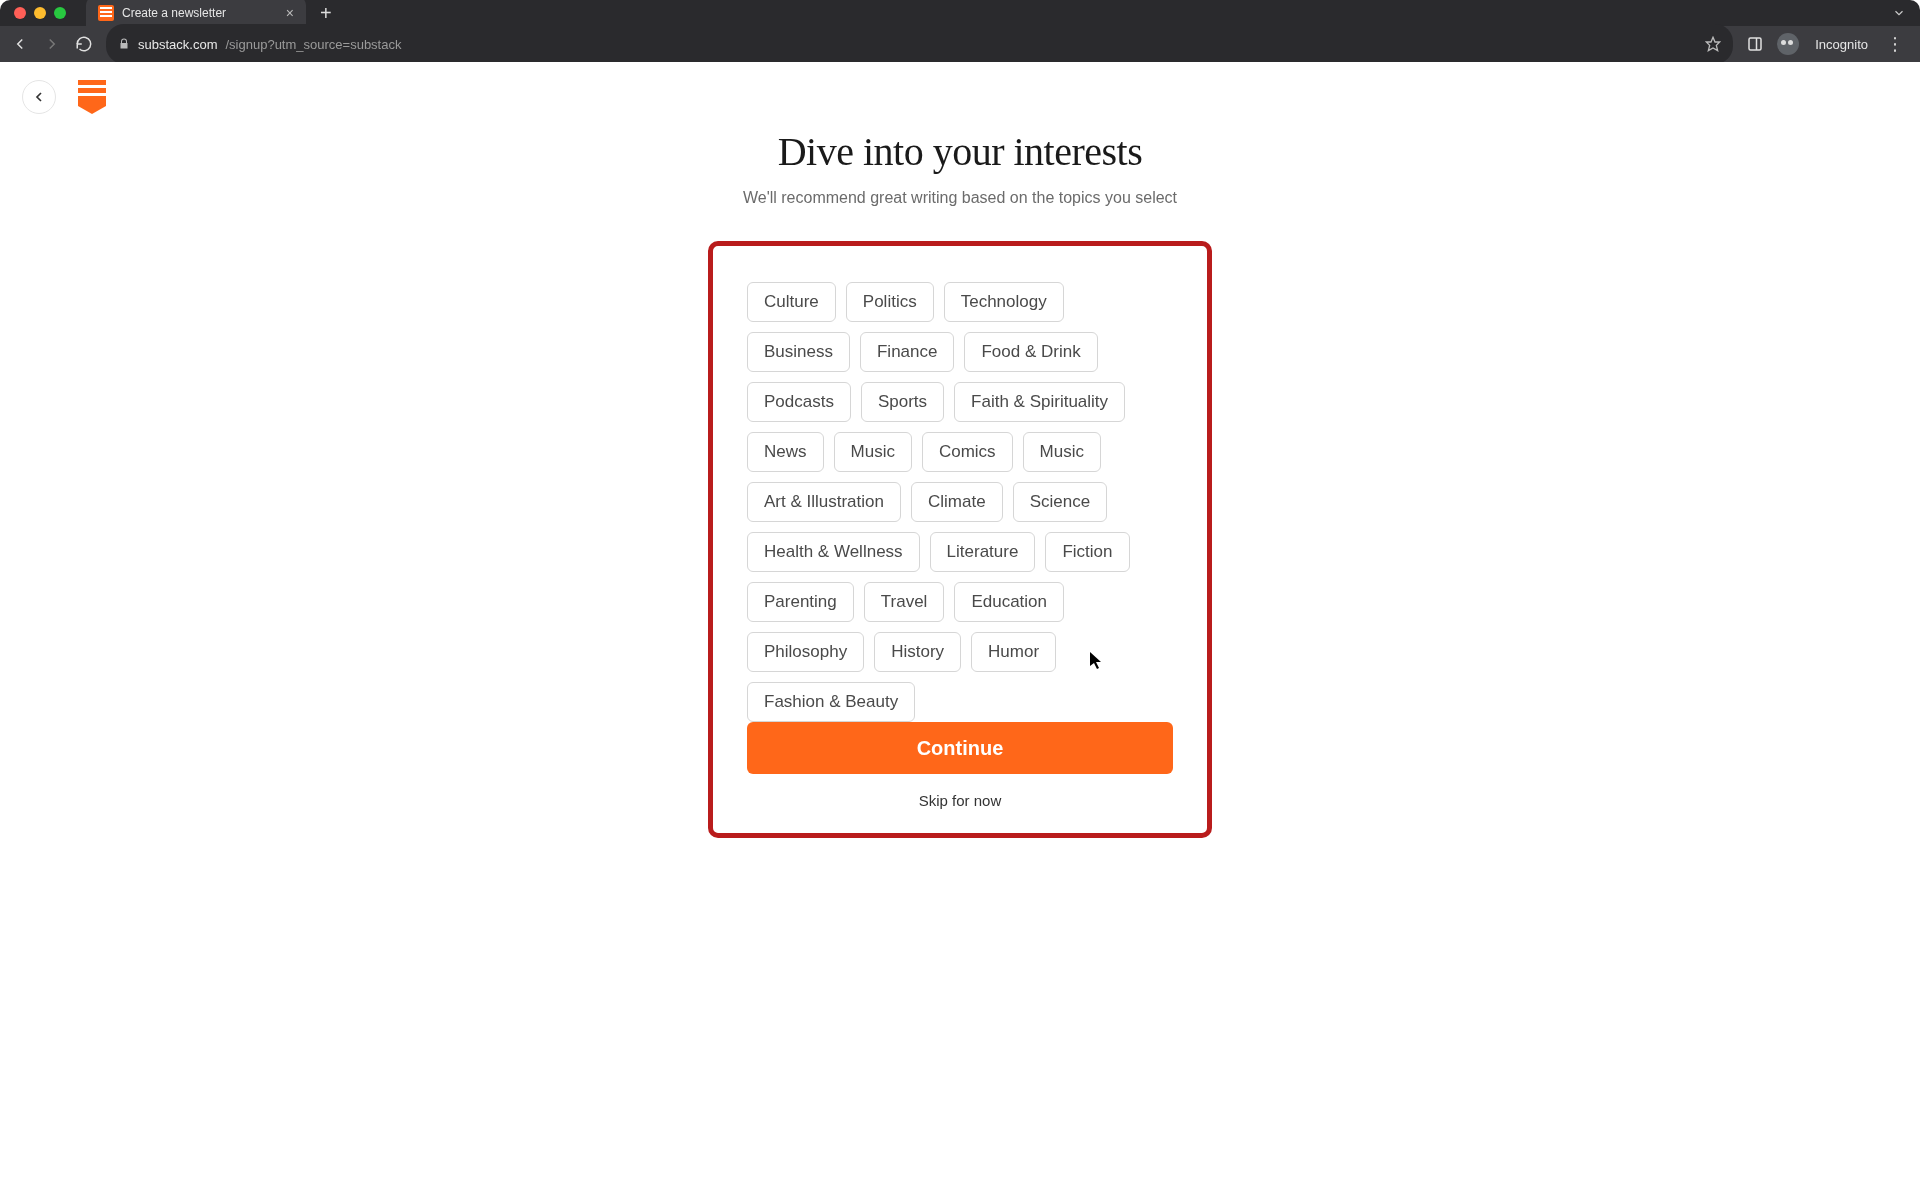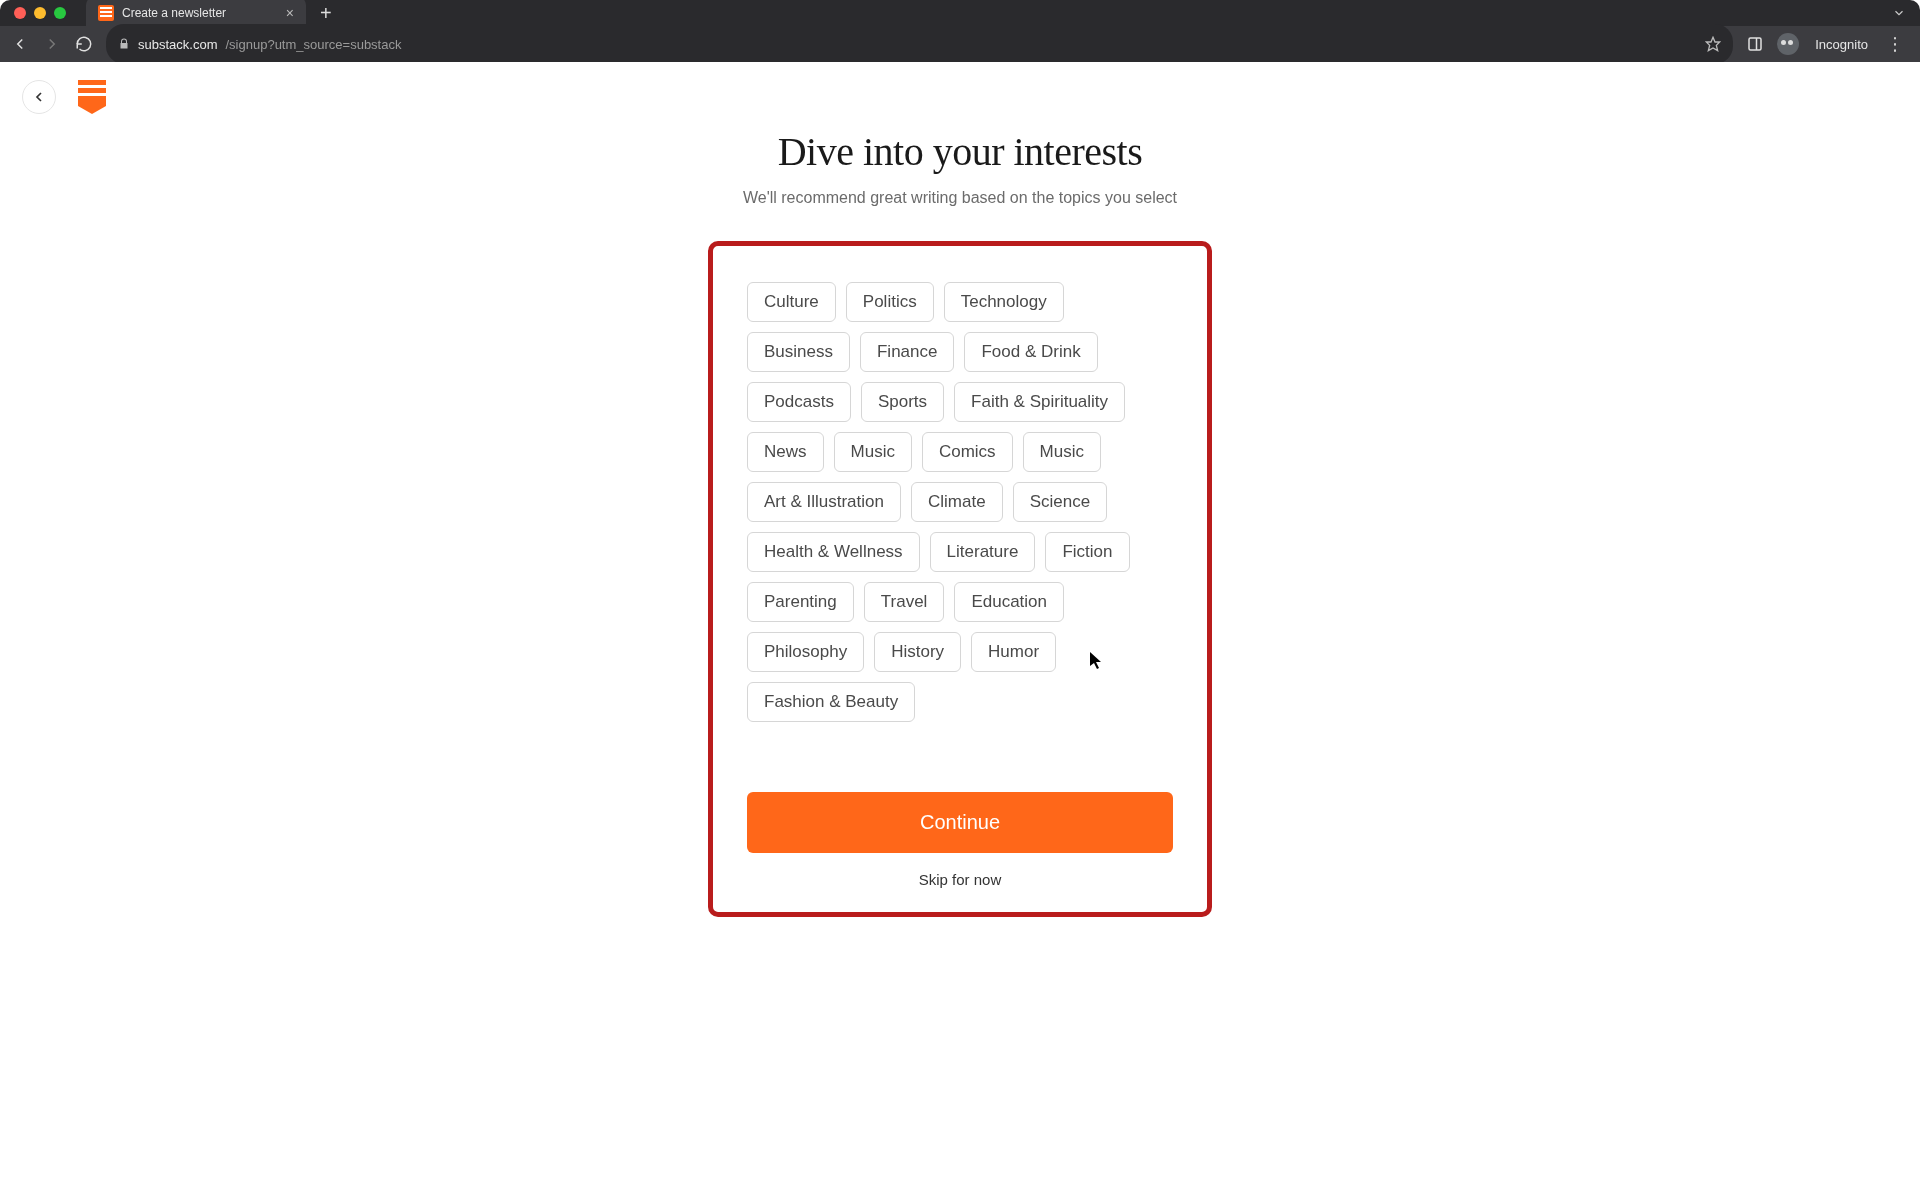--- a/index.html
+++ b/index.html
@@ -43,21 +43,21 @@
   .logo-wrap{width:28px;}
 
   .center-col { width: 504px; margin: 0 auto; padding-top: 66px; text-align:center; }
   .headline { font-family: Georgia, "Times New Roman", serif; font-size: 40px; font-weight:400; color:#1a1a1a; letter-spacing:-0.5px; }
   .subhead { margin-top: 14px; font-size: 16px; color:#6b6b6b; }
 
   .card { margin-top: 34px; border:5px solid #b91c1c; border-radius:10px; padding: 36px 34px 24px; text-align:left; }
   .chips { display:flex; flex-wrap:wrap; gap:10px 10px; }
   .chip { border:1px solid #d6d6d6; border-radius:6px; padding:9px 16px; font-size:17px; color:#4a4a4a; background:#fff; cursor:pointer; }
 
-  .continue-btn { margin-top: 70px; width:100%; background:#ff6719; color:#fff; border:none; border-radius:6px; height:61px; font-size:20px; font-weight:400; cursor:pointer; }
+  .continue-btn { width:100%; background:#ff6719; color:#fff; border:none; border-radius:6px; height:52px; font-size:20px; font-weight:700; cursor:pointer; }
   .skip { display:block; text-align:center; margin-top:18px; font-size:15px; color:#333; cursor:pointer; }
 
   .cursor-ptr { position:absolute; left:1090px; top:590px; font-size:16px; color:#000; pointer-events:none; }
 
   svg { display:block; }
 </style>
 </head>
 <body>
 
 <div class="browser-chrome">

